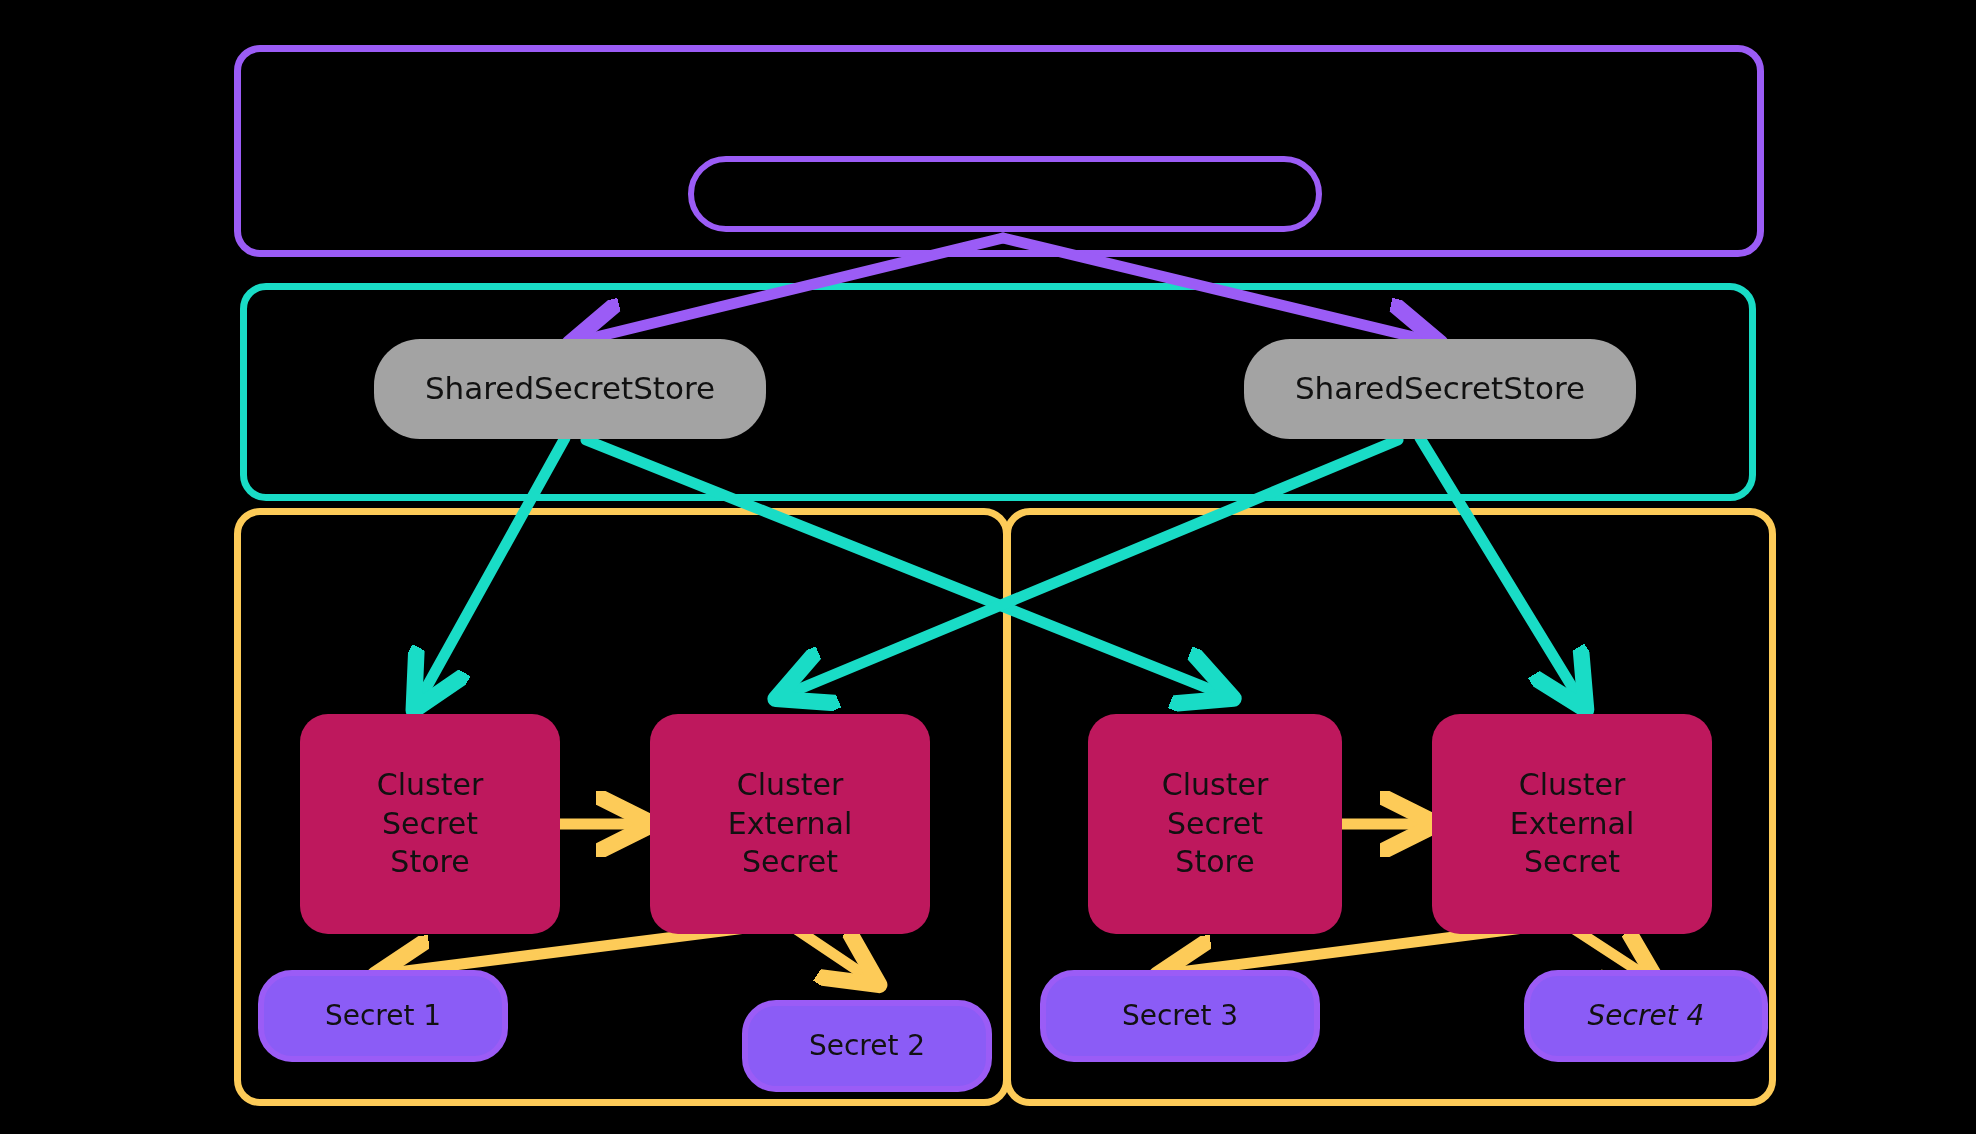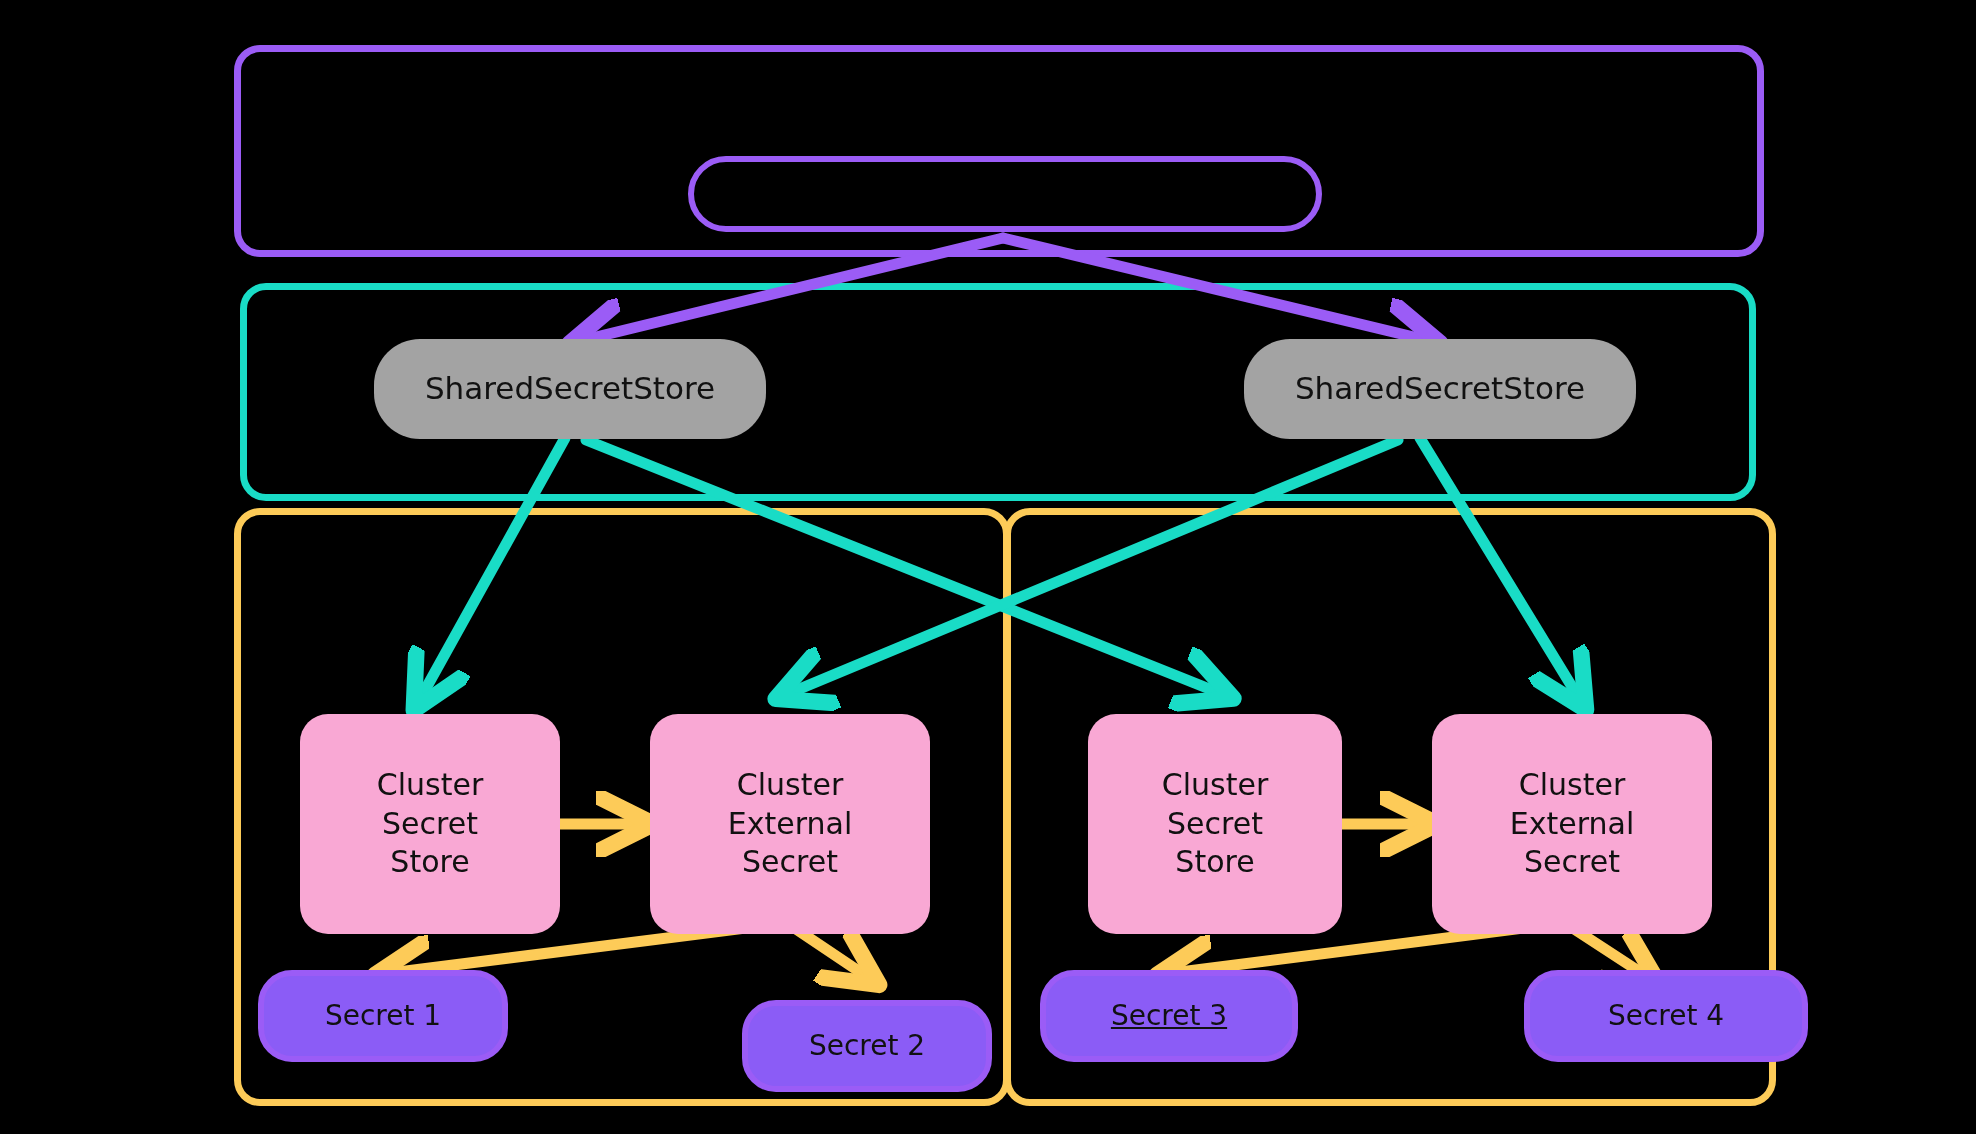--- a/index.html
+++ b/index.html
@@ -17,21 +17,21 @@
   .c-yellow{border:7px solid #FDCB58;border-radius:26px;}
 
   .node{position:absolute;box-sizing:border-box;display:flex;
         align-items:center;justify-content:center;text-align:center;
         color:#111;line-height:1.28;}
 
   .pill-empty{border:6px solid #9B5CF6;border-radius:38px;background:transparent;}
 
   .pill-teal{background:#a3a3a3;border-radius:46px;font-size:31px;}
 
-  .box-yellow{background:#f9a8d4;border-radius:28px;font-size:30px;}
+  .box-yellow{background:#be185d;border-radius:28px;font-size:30px;}
 
   .pill-secret{background:#8b5cf6;border:6px solid #9B5CF6;border-radius:34px;
                font-size:28px;}
 
   .stack{display:flex;flex-direction:column;}
 </style>
 </head>
 <body>
 
 <div id="stage">
@@ -109,17 +109,17 @@
   <div class="node box-yellow stack" style="left:1432px;top:714px;width:280px;height:220px;">
     <span>Cluster</span>
     <span>External</span>
     <span>Secret</span>
   </div>
 
   <div class="node pill-secret" style="left:258px;top:970px;width:250px;height:92px;">Secret 1</div>
 
   <div class="node pill-secret" style="left:742px;top:1000px;width:250px;height:92px;">Secret 2</div>
 
-  <div class="node pill-secret" style="left:1040px;top:970px;width:258px;height:92px;text-decoration:underline;">Secret 3</div>
+  <div class="node pill-secret" style="left:1040px;top:970px;width:280px;height:92px;">Secret 3</div>
 
-  <div class="node pill-secret" style="left:1524px;top:970px;width:284px;height:92px;">Secret 4</div>
+  <div class="node pill-secret" style="left:1524px;top:970px;width:244px;height:92px;font-style:italic;">Secret 4</div>
 
 </div>
 
 </body></html>

